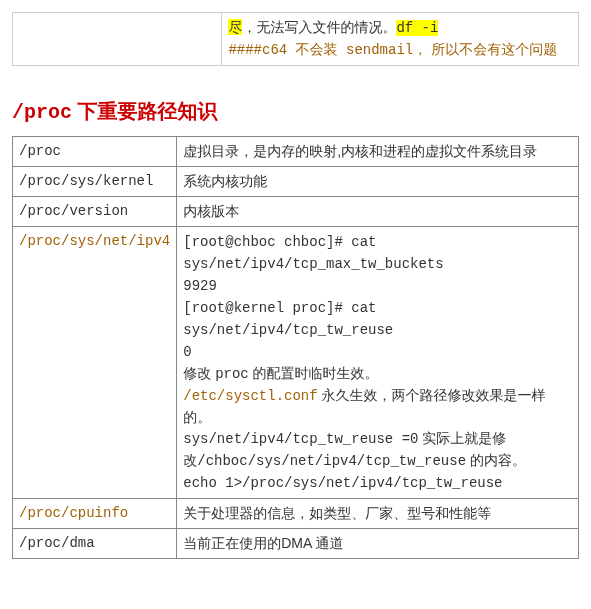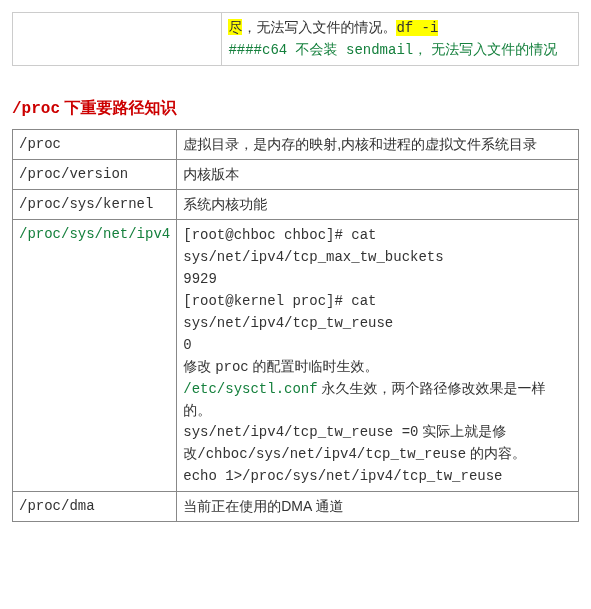--- a/index.html
+++ b/index.html
@@ -26,25 +26,25 @@
     .top-table td:first-child {
       width: 37%;
     }
     .mono {
       font-family: "Courier New", Courier, monospace;
     }
     .hl-yellow {
       background: #ffff00;
     }
     .red {
-      color: #15803d;
+      color: #a16207;
     }
     h2.section-heading {
       color: #cc0000;
-      font-size: 16px;
+      font-size: 20px;
       font-weight: bold;
       margin: 28px 0 8px 0;
     }
     h2.section-heading .mono {
       font-family: "Courier New", Courier, monospace;
     }
     .proc-table {
       width: 100%;
       border-collapse: collapse;
     }
@@ -61,56 +61,60 @@
   </style>
 </head>
 <body>
 
 <table class="top-table">
   <tbody>
       <tr>
     <td></td>
     <td>
       <span class="hl-yellow">尽</span><span>，无法写入文件的情况。</span><span class="mono hl-yellow">df -i</span><br>
-      <span class="red mono">####c64 不会装 sendmail，</span> <span class="red">无法写入文件的情况</span>
+      <span class="red mono">####c64 不会装 sendmail，</span> <span class="red">所以不会有这个问题</span>
     </td>
   </tr>
 </tbody>
   </table>
 
 <h2 class="section-heading">
   <span class="mono">/proc</span><span> 下重要路径知识</span>
 </h2>
 
 <table class="proc-table">
   <tbody>
       <tr>
     <td>/proc</td>
     <td>虚拟目录，是内存的映射,内核和进程的虚拟文件系统目录</td>
   </tr>
   <tr>
+    <td>/proc/sys/kernel</td>
+    <td>系统内核功能</td>
+  </tr>
+  <tr>
     <td>/proc/version</td>
     <td>内核版本</td>
-  </tr>
-  <tr>
-    <td>/proc/sys/kernel</td>
-    <td>系统内核功能</td>
   </tr>
   <tr>
     <td class="red">/proc/sys/net/ipv4</td>
     <td>
       <span class="mono">[root@chboc chboc]# cat sys/net/ipv4/tcp_max_tw_buckets</span><br>
       <span class="mono">9929</span><br>
       <span class="mono">[root@kernel proc]# cat sys/net/ipv4/tcp_tw_reuse</span><br>
       <span class="mono">0</span><br>
       <span>修改 </span><span class="mono">proc</span><span> 的配置时临时生效。</span><br>
       <span class="mono red">/etc/sysctl.conf</span><span> 永久生效，两个路径修改效果是一样的。</span><br>
       <span class="mono">sys/net/ipv4/tcp_tw_reuse  =0</span><span> 实际上就是修改</span><span class="mono">/chboc/sys/net/ipv4/tcp_tw_reuse</span><span> 的内容。</span><br>
       <span class="mono">echo 1&gt;/proc/sys/net/ipv4/tcp_tw_reuse</span>
     </td>
   </tr>
   <tr>
+    <td class="red">/proc/cpuinfo</td>
+    <td>关于处理器的信息，如类型、厂家、型号和性能等</td>
+  </tr>
+  <tr>
     <td>/proc/dma</td>
     <td>当前正在使用的DMA 通道</td>
   </tr>
 
 </tbody>
   </table>
 
 </body></html>

